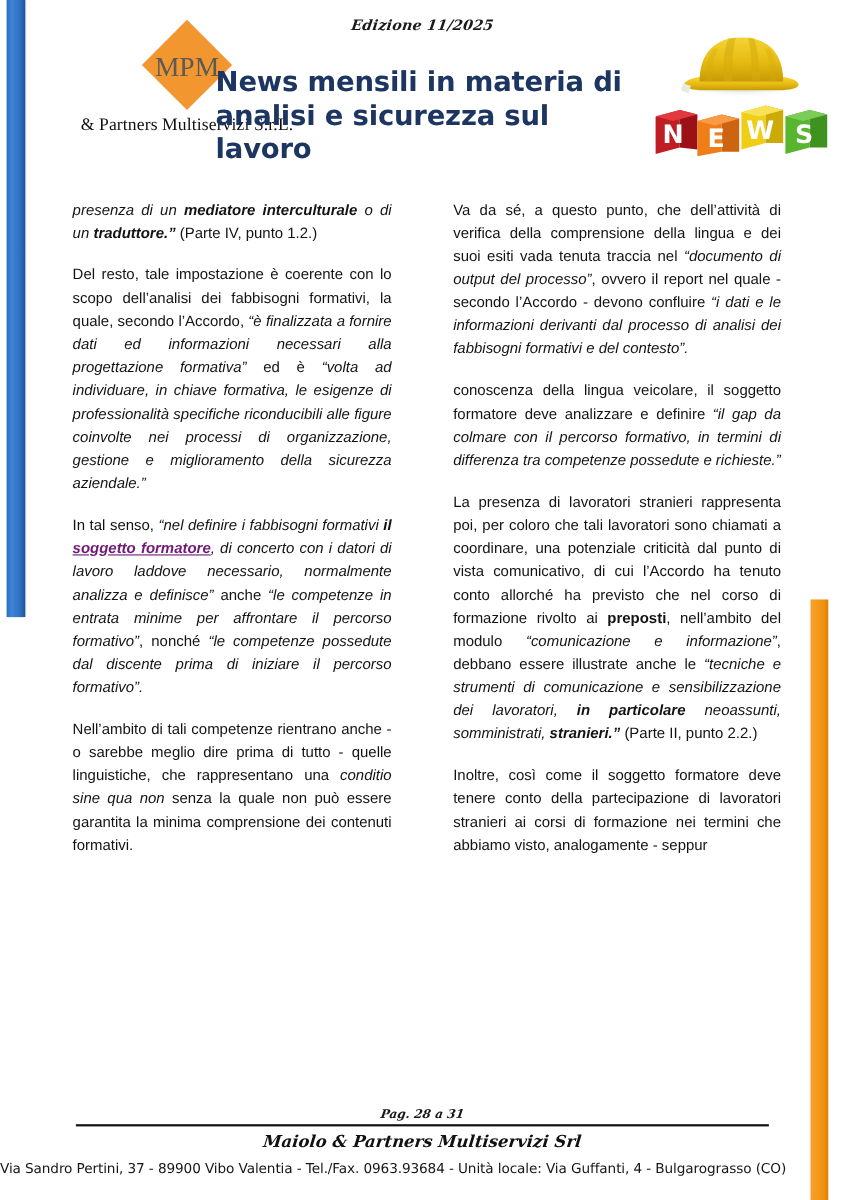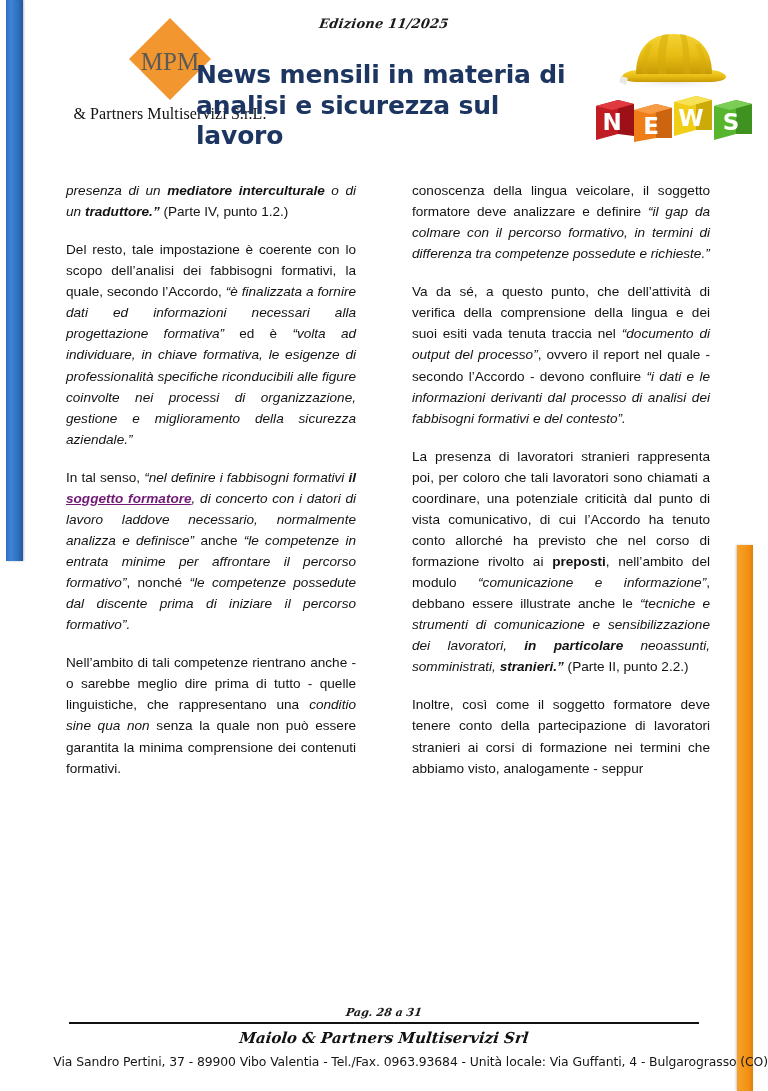--- a/index.html
+++ b/index.html
@@ -195,21 +195,21 @@
     text-align: center;
     font-family: "DejaVu Serif", serif;
     font-style: italic;
     font-weight: bold;
     font-size: 15px;
     color: #111111;
     transform: skewX(-6deg);
   }
   .footer-address {
     margin-top: 7px;
-    text-align: right;
+    text-align: left;
     font-family: "DejaVu Sans", sans-serif;
     font-size: 12.4px;
     color: #161616;
     letter-spacing: -0.1px;
   }
 </style>
 </head>
 <body>
 
 <div class="side-bar-left"></div>
@@ -292,22 +292,22 @@
 </div>
 
 <div class="content">
   <div class="column left">
       <p><em>presenza di un </em><strong style="font-style: italic;">mediatore interculturale</strong><em> o di un </em><strong style="font-style: italic;">traduttore.”</strong><span> (Parte IV, punto 1.2.)</span></p>
       <p><span>Del resto, tale impostazione è coerente con lo scopo dell’analisi dei fabbisogni formativi, la quale, secondo l’Accordo, </span><em>“è finalizzata a fornire dati ed informazioni necessari alla progettazione formativa”</em><span> ed è </span><em>“volta ad individuare, in chiave formativa, le esigenze di professionalità specifiche riconducibili alle figure coinvolte nei processi di organizzazione, gestione e miglioramento della sicurezza aziendale.”</em></p>
       <p><span>In tal senso, </span><em>“nel definire i fabbisogni formativi </em><strong style="font-style: italic;">il </strong><span class="link">soggetto formatore</span><em>, di concerto con i datori di lavoro laddove necessario, normalmente analizza e definisce”</em><span> anche </span><em>“le competenze in entrata minime per affrontare il percorso formativo”</em><span>, nonché </span><em>“le competenze possedute dal discente prima di iniziare il percorso formativo”.</em></p>
       <p><span>Nell’ambito di tali competenze rientrano anche - o sarebbe meglio dire prima di tutto - quelle linguistiche, che rappresentano una </span><em>conditio sine qua non</em><span> senza la quale non può essere garantita la minima comprensione dei contenuti formativi.</span></p>
     </div>
   <div class="column right">
+      <p><span>Va da sé, a questo punto, che dell’attività di verifica della comprensione della lingua e dei suoi esiti vada tenuta traccia nel </span><em>“documento di output del processo”</em><span>, ovvero il report nel quale - secondo l’Accordo - devono confluire </span><em>“i dati e le informazioni derivanti dal processo di analisi dei fabbisogni formativi e del contesto”.</em></p>
       <p><span>conoscenza della lingua veicolare, il soggetto formatore deve analizzare e definire </span><em>“il gap da colmare con il percorso formativo, in termini di differenza tra competenze possedute e richieste.”</em></p>
-      <p><span>Va da sé, a questo punto, che dell’attività di verifica della comprensione della lingua e dei suoi esiti vada tenuta traccia nel </span><em>“documento di output del processo”</em><span>, ovvero il report nel quale - secondo l’Accordo - devono confluire </span><em>“i dati e le informazioni derivanti dal processo di analisi dei fabbisogni formativi e del contesto”.</em></p>
       <p><span>La presenza di lavoratori stranieri rappresenta poi, per coloro che tali lavoratori sono chiamati a coordinare, una potenziale criticità dal punto di vista comunicativo, di cui l’Accordo ha tenuto conto allorché ha previsto che nel corso di formazione rivolto ai </span><strong>preposti</strong><span>, nell’ambito del modulo </span><em>“comunicazione e informazione”</em><span>, debbano essere illustrate anche le </span><em>“tecniche e strumenti di comunicazione e sensibilizzazione dei lavoratori, </em><strong style="font-style: italic;">in particolare</strong><em> neoassunti, somministrati, </em><strong style="font-style: italic;">stranieri.”</strong><span> (Parte II, punto 2.2.)</span></p>
       <p><span>Inoltre, così come il soggetto formatore deve tenere conto della partecipazione di lavoratori stranieri ai corsi di formazione nei termini che abbiamo visto, analogamente - seppur</span></p>
     </div>
 </div>
 
 <div class="footer">
   <div class="footer-page">Pag. 28 a 31</div>
   <div class="footer-rule"></div>
   <div class="footer-company">Maiolo &amp; Partners Multiservizi Srl</div>
   <div class="footer-address">Via Sandro Pertini, 37 - 89900 Vibo Valentia - Tel./Fax. 0963.93684 - Unità locale: Via Guffanti, 4 - Bulgarograsso (CO)</div>

